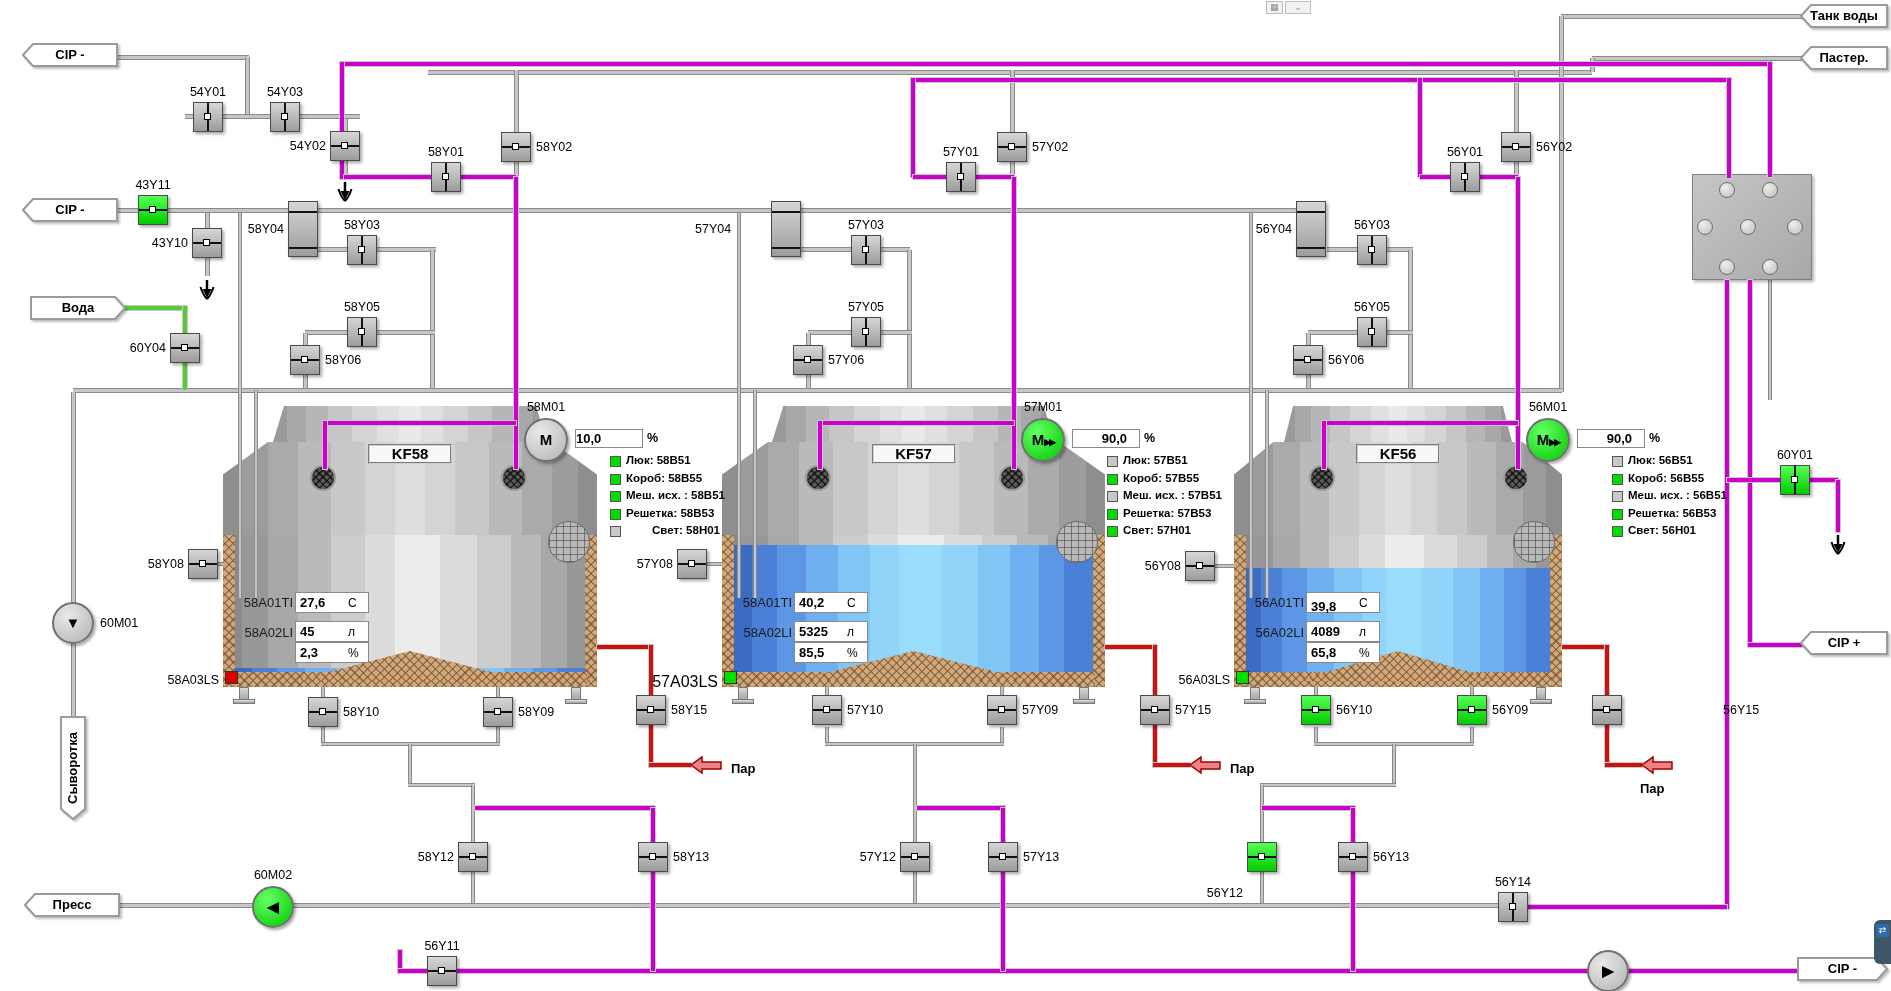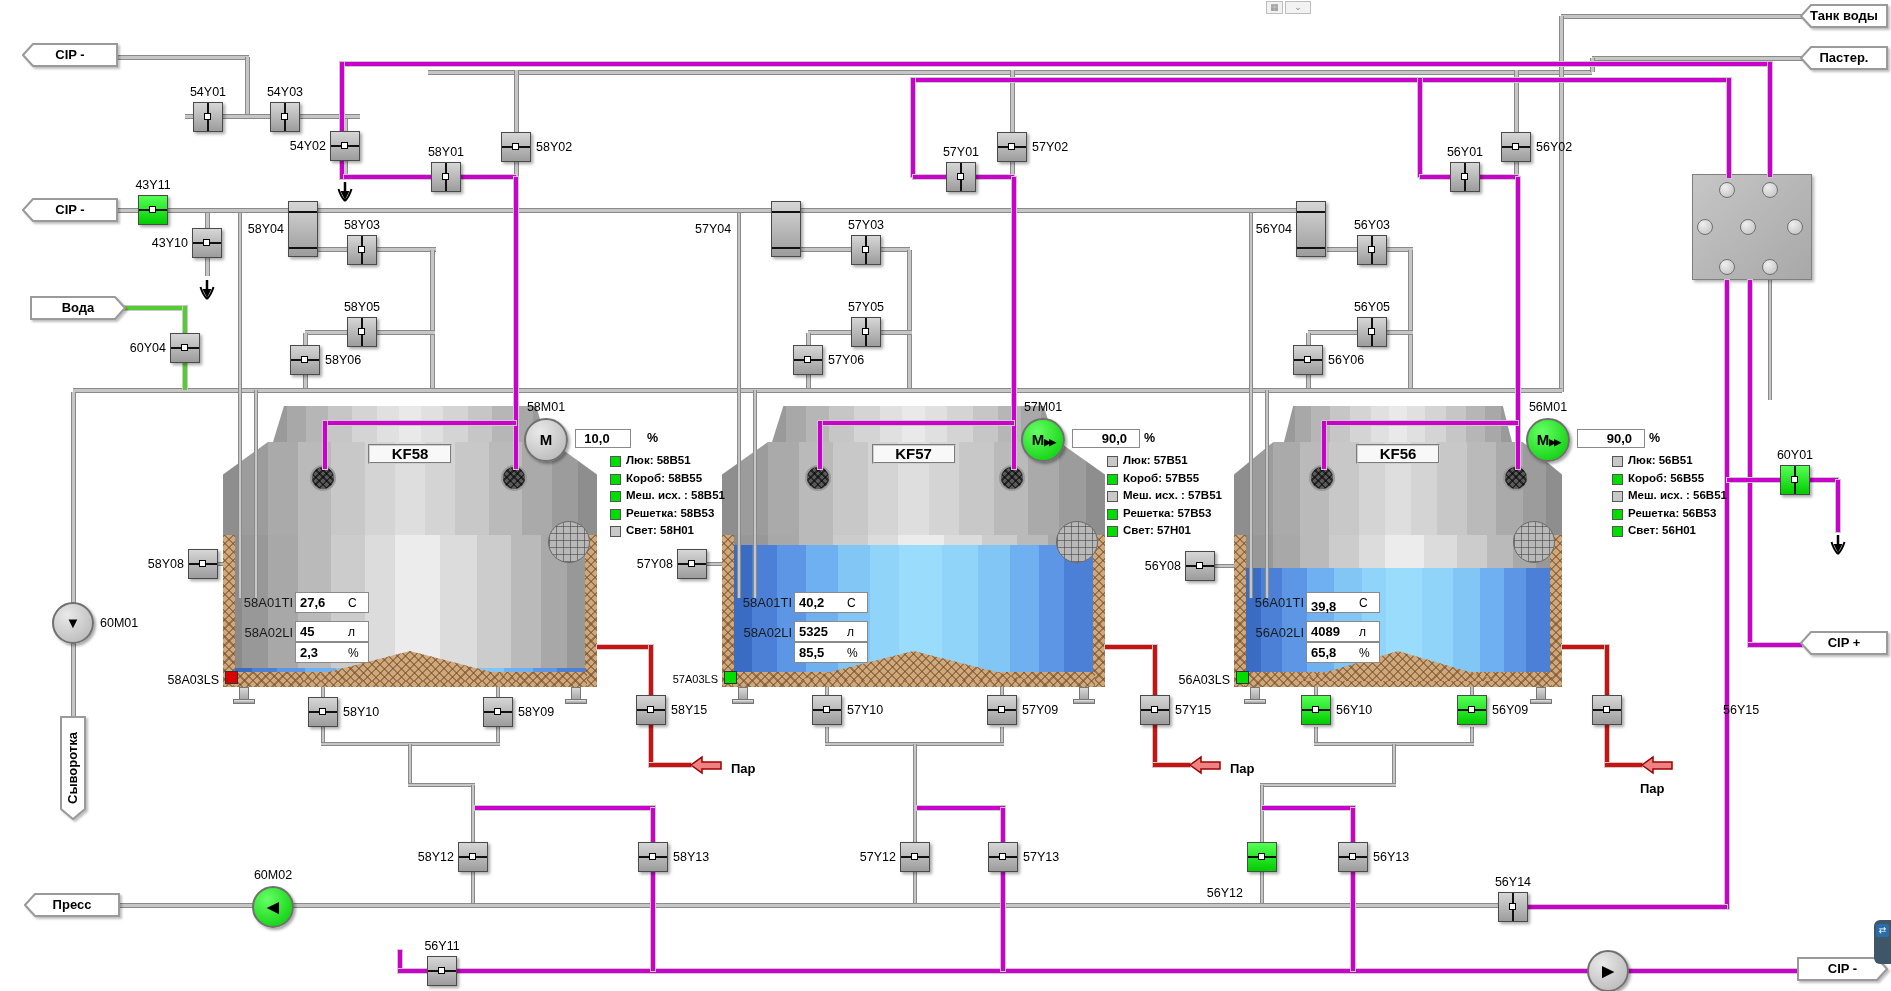--- a/index.html
+++ b/index.html
@@ -142,32 +142,32 @@
         <div style="left: 52px; top: 3px; font-size: 12px;">л</div>
       </div>
       <div class="vbox" style="left: 295px; top: 642px; width: 74px; height: 21px;">
         <div style="left: 4px; top: 2px; font-weight: bold;">2,3</div>
         <div style="left: 52px; top: 3px; font-size: 12px;">%</div>
       </div>
       <div class="lssq" style="left: 225px; top: 671px; width: 13px; height: 13px; background: rgb(221, 0, 0);"></div>
       <div style="left: 129px; top: 673px; width: 90px; height: 14px; text-align: right; font-size: 12.5px; z-index: 5; white-space: nowrap;">58A03LS</div>
       <div class="motor gray" style="left: 524px; top: 418px; width: 44px; height: 44px; font-size: 15px; line-height: 40px;"><div style="position: static; display: inline;">M</div></div>
       <div class="vlabel" style="left: 511px; top: 400px; width: 70px; height: 14px; text-align: center;">58M01</div>
-      <div class="vbox" style="left: 575px; top: 429px; width: 56px; height: 19px; text-align: center; padding-right: 12px; font-weight: bold; line-height: 17px;">10,0</div>
+      <div class="vbox" style="left: 575px; top: 429px; width: 68px; height: 19px; text-align: left; padding-right: 12px; font-weight: bold; line-height: 17px;">10,0</div>
       <div style="left: 647px; top: 431px; width: 16px; height: 14px; font-size: 12.5px; font-weight: bold; z-index: 5;">%</div>
       <div class="legsq" style="left: 610px; top: 456px; width: 11px; height: 11px; background: rgb(0, 221, 0);"></div>
       <div class="legtxt" style="left: 626px; top: 454px; width: 130px; height: 14px;">Люк: 58B51</div>
       <div class="legsq" style="left: 610px; top: 473.5px; width: 11px; height: 11px; background: rgb(0, 221, 0);"></div>
       <div class="legtxt" style="left: 626px; top: 471.5px; width: 130px; height: 14px;">Короб: 58B55</div>
       <div class="legsq" style="left: 610px; top: 491px; width: 11px; height: 11px; background: rgb(0, 221, 0);"></div>
       <div class="legtxt" style="left: 626px; top: 489px; width: 130px; height: 14px;">Меш. исх. : 58B51</div>
       <div class="legsq" style="left: 610px; top: 508.5px; width: 11px; height: 11px; background: rgb(0, 221, 0);"></div>
       <div class="legtxt" style="left: 626px; top: 506.5px; width: 130px; height: 14px;">Решетка: 58B53</div>
       <div class="legsq" style="left: 610px; top: 526px; width: 11px; height: 11px; background: rgb(200, 200, 200);"></div>
-      <div class="legtxt" style="left: 626px; top: 524px; width: 130px; height: 14px;">Свет: 58H01</div>
+      <div class="legtxt" style="left: 652px; top: 524px; width: 130px; height: 14px;">Свет: 58H01</div>
       <div class="stripes-cap" style="left: 772px; top: 406px; width: 283px; height: 36px; z-index: 2; clip-path: polygon(4% 0px, 96% 0px, 100% 100%, 0px 100%);"></div>
       <div class="stripes-mid" style="left: 722px; top: 442px; width: 383px; height: 93px; z-index: 2; clip-path: polygon(0px 35%, 12% 0px, 88% 0px, 100% 35%, 100% 100%, 0px 100%);"></div>
       <div class="stripes-body" style="left: 722px; top: 535px; width: 383px; height: 152px; z-index: 2;"></div>
       <div class="stripes-blue" style="left: 734px; top: 545px; width: 359px; height: 131px; z-index: 2;"></div>
       <div class="hatch" style="left: 722px; top: 535px; width: 12px; height: 152px; z-index: 2;"></div>
       <div class="hatch" style="left: 1093px; top: 535px; width: 12px; height: 152px; z-index: 2;"></div>
       <div class="hatch" style="left: 732px; top: 672px; width: 363px; height: 15px; z-index: 2;"></div>
       <div class="hatch" style="left: 794.77px; top: 651px; width: 237.46px; height: 30px; z-index: 2; clip-path: polygon(50% 0px, 100% 100%, 0px 100%);"></div>
       <div class="port" style="left: 805px; top: 465px; width: 26px; height: 26px; z-index: 3;"></div>
       <div class="port" style="left: 999px; top: 465px; width: 26px; height: 26px; z-index: 3;"></div>
@@ -185,21 +185,21 @@
       <div class="rowlab" style="left: 728px; top: 625px; width: 64px; height: 16px;">58A02LI</div>
       <div class="vbox" style="left: 794px; top: 621px; width: 74px; height: 21px;">
         <div style="left: 4px; top: 2px; font-weight: bold;">5325</div>
         <div style="left: 52px; top: 3px; font-size: 12px;">л</div>
       </div>
       <div class="vbox" style="left: 794px; top: 642px; width: 74px; height: 21px;">
         <div style="left: 4px; top: 2px; font-weight: bold;">85,5</div>
         <div style="left: 52px; top: 3px; font-size: 12px;">%</div>
       </div>
       <div class="lssq" style="left: 724px; top: 671px; width: 13px; height: 13px; background: rgb(0, 221, 0);"></div>
-      <div style="left: 628px; top: 673px; width: 90px; height: 14px; text-align: right; font-size: 11px; z-index: 5; white-space: nowrap;">57A03LS</div>
+      <div style="left: 628px; top: 673px; width: 90px; height: 14px; text-align: right; font-size: 16px; z-index: 5; white-space: nowrap;">57A03LS</div>
       <div class="motor green" style="left: 1021px; top: 418px; width: 44px; height: 44px; font-size: 15px; line-height: 40px;"><div style="position: static; display: inline;">M</div><div style="position: static; display: inline; font-size: 9px; letter-spacing: -2px;">▶▶</div></div>
       <div class="vlabel" style="left: 1008px; top: 400px; width: 70px; height: 14px; text-align: center;">57M01</div>
       <div class="vbox" style="left: 1072px; top: 429px; width: 68px; height: 19px; text-align: right; padding-right: 12px; font-weight: bold; line-height: 17px;">90,0</div>
       <div style="left: 1144px; top: 431px; width: 16px; height: 14px; font-size: 12.5px; font-weight: bold; z-index: 5;">%</div>
       <div class="legsq" style="left: 1107px; top: 456px; width: 11px; height: 11px; background: rgb(200, 200, 200);"></div>
       <div class="legtxt" style="left: 1123px; top: 454px; width: 130px; height: 14px;">Люк: 57B51</div>
       <div class="legsq" style="left: 1107px; top: 473.5px; width: 11px; height: 11px; background: rgb(0, 221, 0);"></div>
       <div class="legtxt" style="left: 1123px; top: 471.5px; width: 130px; height: 14px;">Короб: 57B55</div>
       <div class="legsq" style="left: 1107px; top: 491px; width: 11px; height: 11px; background: rgb(200, 200, 200);"></div>
       <div class="legtxt" style="left: 1123px; top: 489px; width: 130px; height: 14px;">Меш. исх. : 57B51</div>

